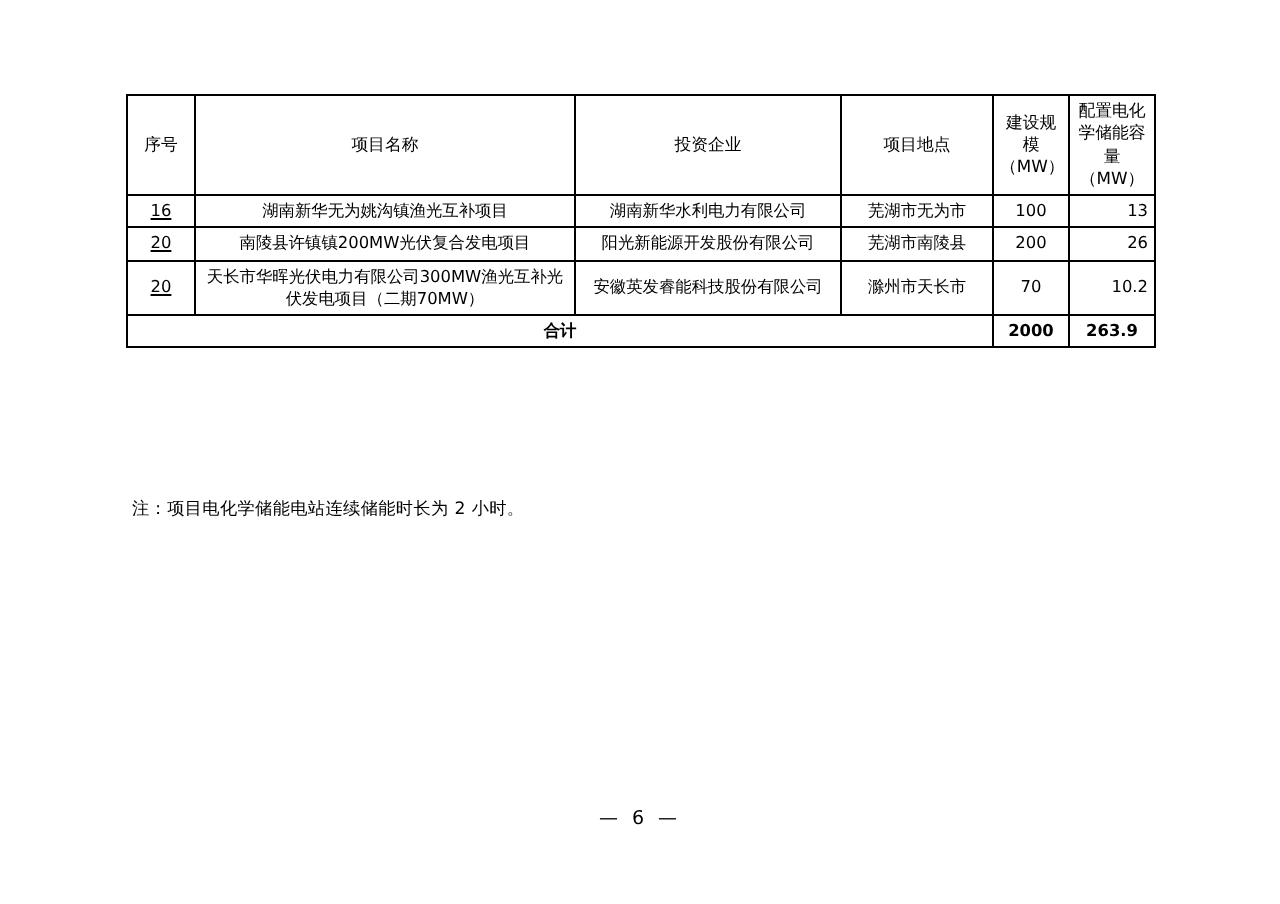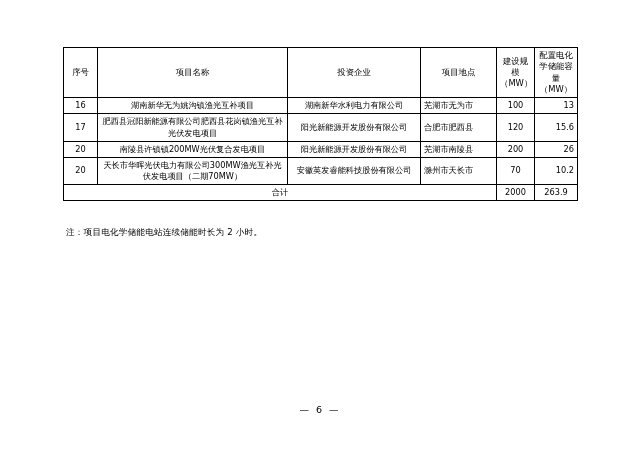--- a/index.html
+++ b/index.html
@@ -45,39 +45,39 @@
     line-height: 1.3;
     padding: 3px 2px;
   }
   col.c-no    { width: 34px; }
   col.c-name  { width: 190px; }
   col.c-ent   { width: 133px; }
   col.c-loc   { width: 76px; }
   col.c-scale { width: 38px; }
   col.c-store { width: 43px; }
 
-  td.no { text-align: center; }
+  td.no { text-align: center; text-decoration: underline; }
   td.name { text-align: center; }
   td.ent { text-align: center; }
-  td.loc { text-align: left; }
+  td.loc { text-align: center; }
   td.scale { text-align: center; }
   td.store { text-align: right; }
 
   tr.total td.total-label {
     text-align: center;
-    font-weight: normal;
+    font-weight: bold;
   }
   tr.total td.total-val {
     text-align: center;
-    font-weight: normal;
+    font-weight: bold;
   }
   .note {
     position: absolute;
     left: 66px;
-    top: 226px;
+    top: 249px;
     width: 520px;
     font-size: 8.6px;
     line-height: 1.5;
     letter-spacing: 0.2px;
   }
   .footer {
     position: absolute;
     left: 0;
     top: 404px;
     width: 640px;
@@ -123,28 +123,20 @@
       <tbody>
         <tr>
           <td class="no">16</td>
           <td class="name">湖南新华无为姚沟镇渔光互补项目</td>
           <td class="ent">湖南新华水利电力有限公司</td>
           <td class="loc">芜湖市无为市</td>
           <td class="scale">100</td>
           <td class="store">13</td>
         </tr>
         <tr>
-          <td class="no">17</td>
-          <td class="name">肥西县冠阳新能源有限公司肥西县花岗镇渔光互补光伏发电项目</td>
-          <td class="ent">阳光新能源开发股份有限公司</td>
-          <td class="loc">合肥市肥西县</td>
-          <td class="scale">120</td>
-          <td class="store">15.6</td>
-        </tr>
-        <tr>
           <td class="no">20</td>
           <td class="name">南陵县许镇镇200MW光伏复合发电项目</td>
           <td class="ent">阳光新能源开发股份有限公司</td>
           <td class="loc">芜湖市南陵县</td>
           <td class="scale">200</td>
           <td class="store">26</td>
         </tr>
         <tr>
           <td class="no">20</td>
           <td class="name">天长市华晖光伏电力有限公司300MW渔光互补光伏发电项目（二期70MW）</td>

